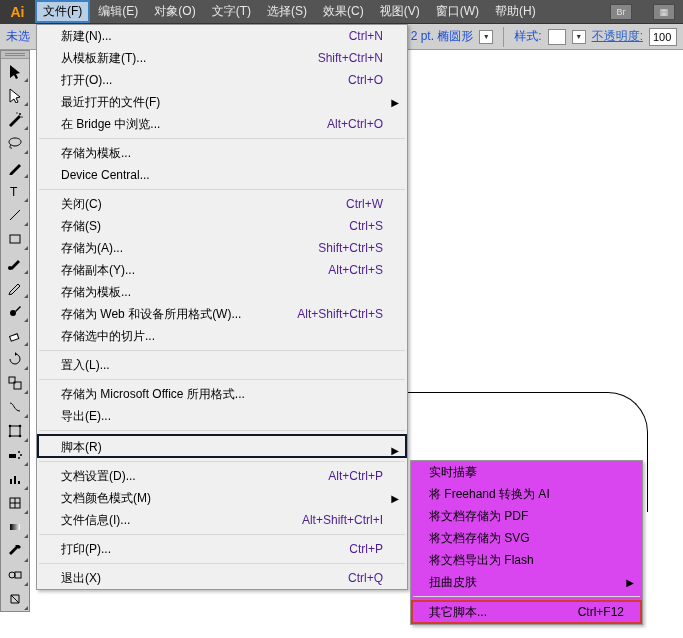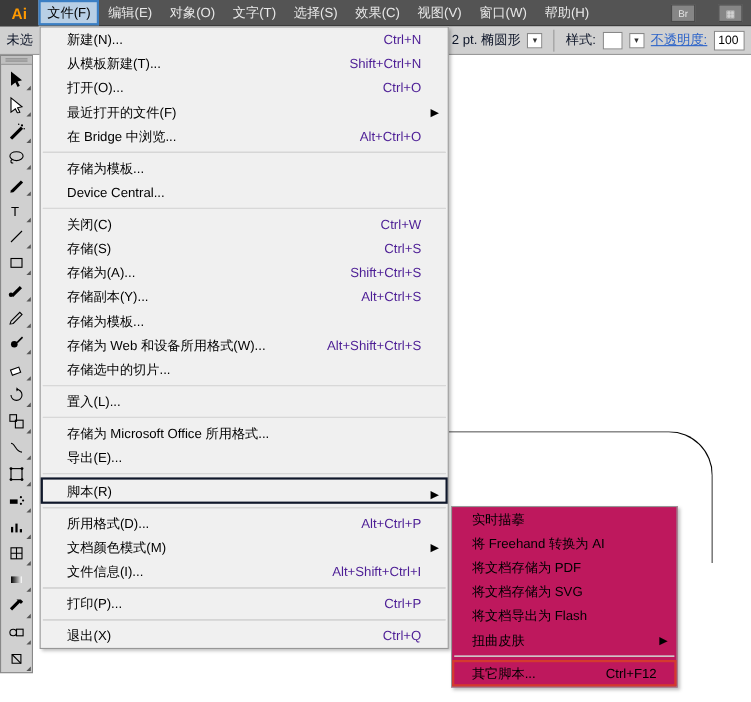--- a/index.html
+++ b/index.html
@@ -10,21 +10,21 @@
 .appbar { height:24px; background:#545454; border-bottom:1px solid #333; display:flex; align-items:stretch; }
 .logo { width:35px; height:24px; background:#3a3a3a; display:flex; align-items:center; justify-content:center; color:#ff9a00; font-weight:bold; font-size:14px; }
 .menubar { display:flex; align-items:stretch; flex:1; }
 .menubar-item { padding:0 8px; display:flex; align-items:center; color:#e8e8e8; cursor:default; }
 .menubar-item.active { background:#b8cfe5; color:#000; border:2px solid #3b7fc4; padding:0 6px; }
 .app-badges { display:flex; align-items:center; gap:21px; padding-right:8px; }
 .badge { width:22px; height:16px; background:#868686; border:1px solid #4a4a4a; display:flex; align-items:center; justify-content:center; color:#e2e2e2; font-size:9px; }
 
 
 .optbar { height:26px; background:#d0d0d0; border-bottom:1px solid #999; display:flex; align-items:center; padding:0 6px; gap:6px; color:#333; }
-.optbar .lbl { color:#0f172a; }
+.optbar .lbl { color:#1d4ed8; }
 .optbar input[type=text]{ height:18px; border:1px solid #888; background:#fff; padding:0 3px; font-size:11px; }
 .optbar .sep { width:1px; height:20px; background:#999; margin:0 4px; }
 .dropbtn { width:14px; height:14px; border:1px solid #888; background:#fff; font-size:8px; text-align:center; line-height:12px; }
 .link { color:#2a62c9; text-decoration:underline; }
 
 
 .toolbox { position:absolute; left:0; top:50px; width:30px; background:#d0d0d0; border:1px solid #888; }
 .toolbox .grip { height:8px; background:#bfbfbf; border-bottom:1px solid #999; position:relative;}
 .toolbox .grip::before{content:"";position:absolute;left:4px;right:4px;top:2px;height:1px;background:#888;box-shadow:0 2px 0 #888;}
 .tool { width:28px; height:24px; display:flex; align-items:center; justify-content:center; color:#333; position:relative; }
@@ -35,21 +35,21 @@
 .menu { position:absolute; left:36px; top:24px; width:372px; background:#f0f0f0; border:1px solid #979797; box-shadow:2px 2px 3px rgba(0,0,0,.25); z-index:20;}
 .menu-row { display:flex; align-items:center; height:22px; padding:0 24px 0 24px; color:#000; position:relative;}
 .menu-row .label { flex:1; white-space:nowrap; }
 .menu-row .shortcut { color:#4c1d95; margin-left:auto; white-space:nowrap; }
 .menu-row .arrow { position:absolute; right:8px; font-size:10px; }
 .menu-sep { height:1px; background:#c0c0c0; margin:3px 2px; border-top:1px solid #d8d8d8; }
 .menu-row.hl { border:2px solid #0f172a; height:24px; padding:0 22px;align-items:flex-end; }
 .menu-row.hl .arrow { right:6px; }
 
 
-.submenu { position:absolute; left:410px; top:460px; width:206px; background:#be185d; border:1px solid #979797; box-shadow:2px 2px 3px rgba(0,0,0,.25); z-index:25;}
+.submenu { position:absolute; left:410px; top:460px; width:233px; background:#d946ef; border:1px solid #979797; box-shadow:2px 2px 3px rgba(0,0,0,.25); z-index:25;}
 .submenu .menu-row { height:22px; padding:0 18px; }
 .submenu .menu-row .shortcut { color:#000; }
 .submenu .menu-row .arrow { right:8px; }
 .submenu .hlrow { border:2px solid #d43a2f; padding:0 16px; height:24px; }
 
 
 .canvas { position:absolute; left:408px; top:392px; width:240px; height:120px; border-top:1px solid #000; border-right:1px solid #000; border-top-right-radius:40px; z-index:1;}
 
 </style>
 </head>
@@ -329,21 +329,21 @@
       <div class="menu-row">
         <span class="label">导出(E)...</span>
       </div>
       <div class="menu-sep"></div>
       <div class="menu-row hl">
         <span class="label">脚本(R)</span>
         <span class="arrow">▶</span>
       </div>
       <div class="menu-sep"></div>
       <div class="menu-row">
-        <span class="label">所用格式(D)...</span>
+        <span class="label">文档设置(D)...</span>
         <span class="shortcut">Alt+Ctrl+P</span>
       </div>
       <div class="menu-row">
         <span class="label">文档颜色模式(M)</span>
         <span class="arrow">▶</span>
       </div>
       <div class="menu-row">
         <span class="label">文件信息(I)...</span>
         <span class="shortcut">Alt+Shift+Ctrl+I</span>
       </div>

